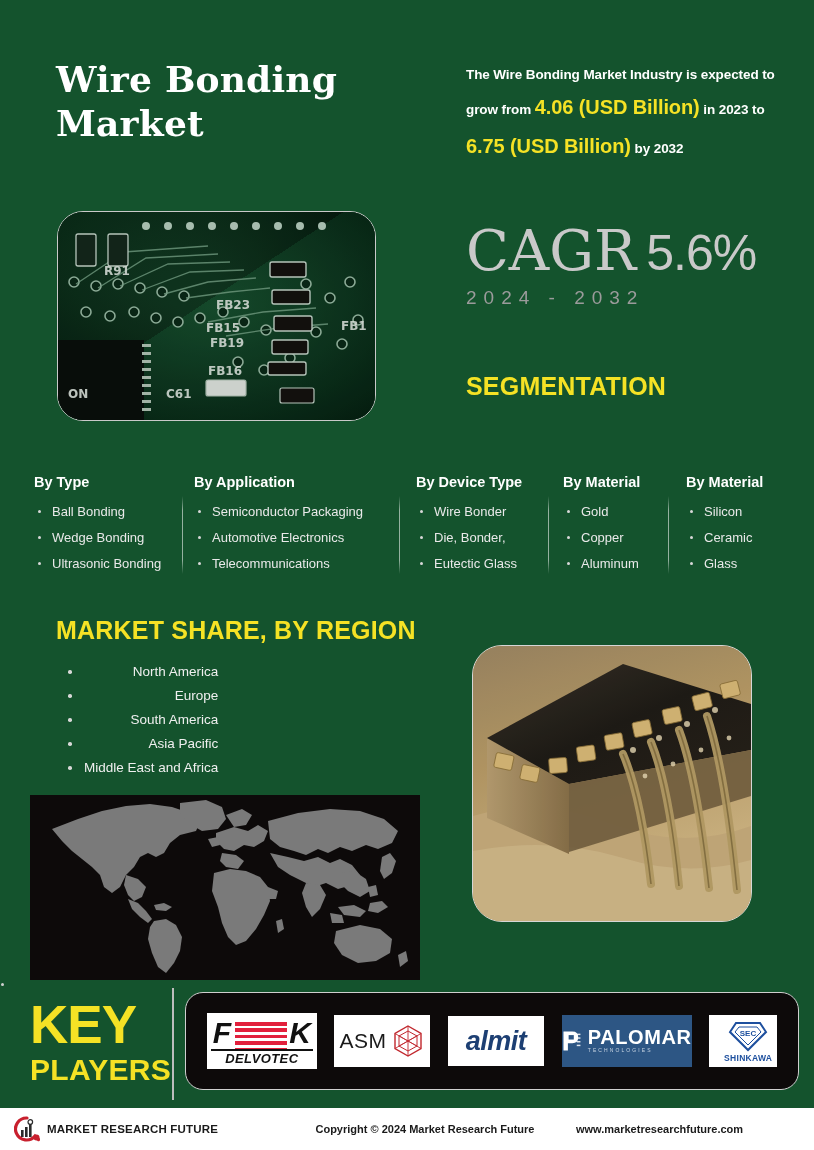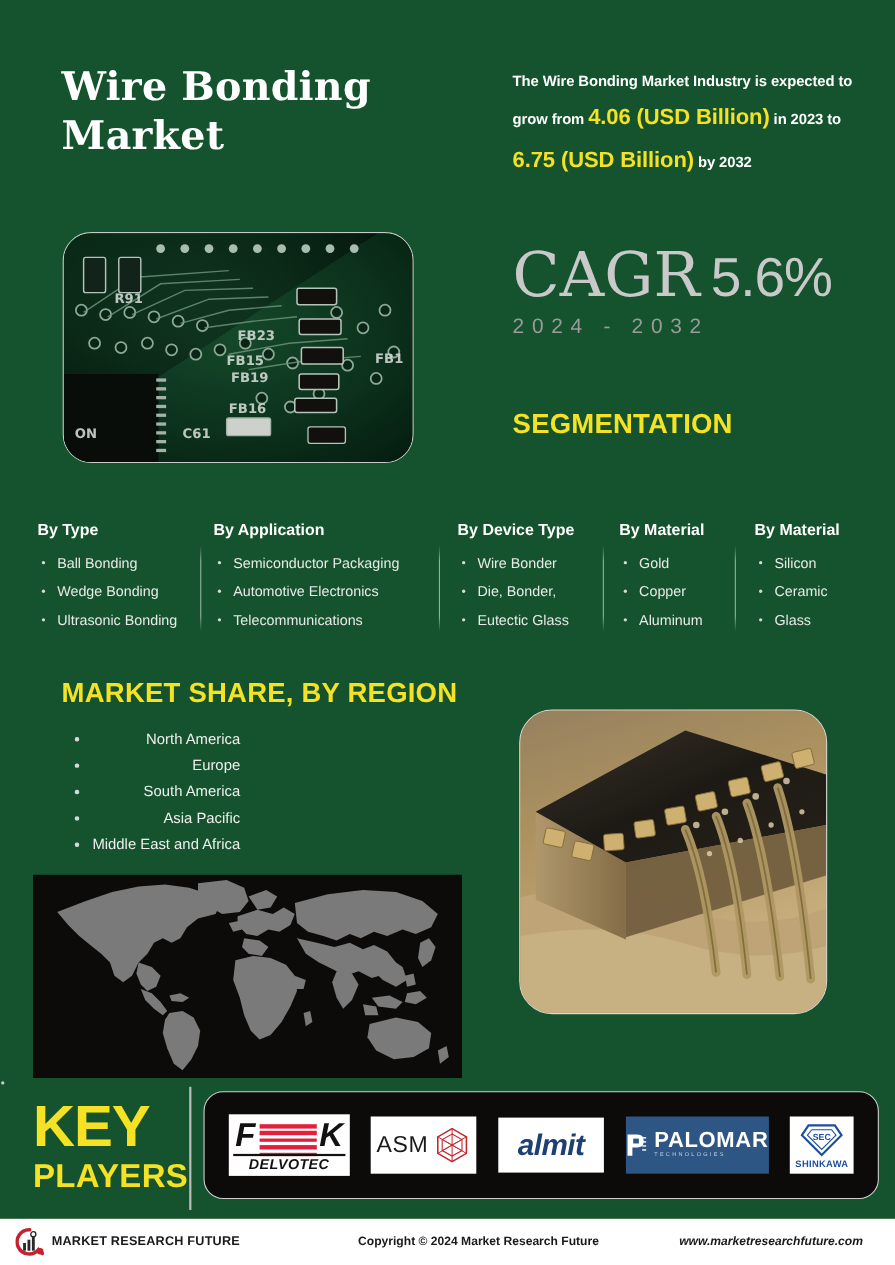--- a/index.html
+++ b/index.html
@@ -136,32 +136,32 @@
   .l-almit{width:96px;height:50px;}
   .almit-txt{font-size:27px;font-weight:bold;font-style:italic;color:#1d3f73;letter-spacing:-0.5px;font-family:"Liberation Sans",sans-serif;}
 
   
   .l-palomar{width:130px;height:52px;background:#2d5684;gap:7px;}
   .pal-text{display:flex;flex-direction:column;align-items:flex-start;}
   .pal-main{font-size:20px;font-weight:bold;color:#fff;letter-spacing:0.6px;line-height:16px;}
   .pal-sub{font-size:5px;color:#c6d3e2;letter-spacing:2.1px;margin-top:2px;}
 
   
-  .l-shin{width:58px;height:52px;flex-direction:column;gap:1px;}
+  .l-shin{width:58px;height:52px;flex-direction:column;gap:1px;padding-left:10px;}
   .shin-name{font-size:8.5px;font-weight:bold;color:#1d4f9e;letter-spacing:0.3px;}
 
   
   .footer{
     position:absolute;left:0;bottom:0;width:814px;height:42px;background:#ffffff;
     display:flex;align-items:center;
   }
   .f-brand{display:flex;align-items:center;gap:7px;margin-left:14px;width:260px;}
   .f-brand-txt{font-size:11.5px;font-weight:bold;color:#1a1a1a;letter-spacing:0.2px;}
   .f-copy{font-size:11px;font-weight:bold;color:#1a1a1a;flex:1;text-align:center;}
-  .f-url{font-size:11px;font-weight:bold;color:#1a1a1a;margin-right:8px;text-align:center;width:210px;font-style:italic;}
+  .f-url{font-size:11px;font-weight:bold;color:#1a1a1a;margin-right:28px;text-align:left;width:210px;}
 </style>
 </head>
 <body>
 
 <div class="page">
 
   <div class="title">Wire Bonding Market</div>
 
   <div class="intro">
     <span class="sm">The Wire Bonding Market Industry is expected to grow from </span><span class="big">4.06 (USD Billion)</span><span class="sm"> in 2023 to </span><span class="big">6.75 (USD Billion)</span><span class="sm"> by 2032</span>

